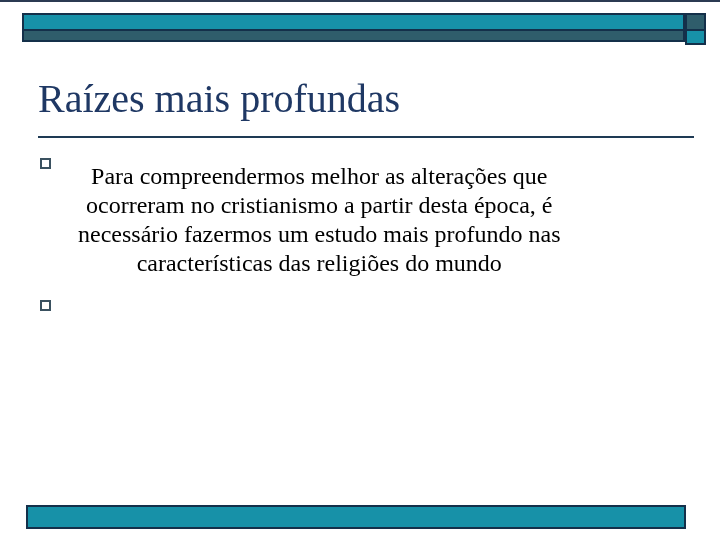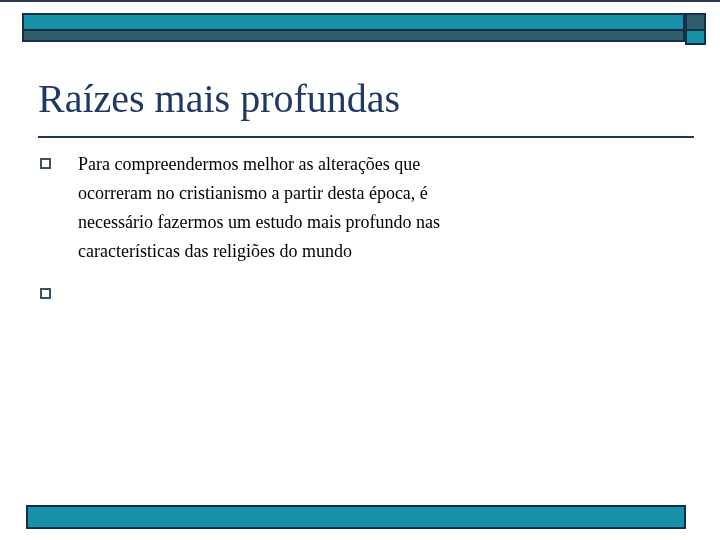--- a/index.html
+++ b/index.html
@@ -3,20 +3,21 @@
 <meta charset="utf-8">
 <style>
   html, body { margin: 0; padding: 0; background: #ffffff; }
   .slide {
     position: relative;
     width: 720px;
     height: 540px;
     background: #ffffff;
     overflow: hidden;
     font-family: "Liberation Serif", serif;
+    text-align: center;
   }
   .top-edge-line {
     position: absolute; left: 0; top: 0;
     width: 720px; height: 2px;
     background: #2b3a52;
   }
   .bar, .sq { box-sizing: border-box; position: absolute; }
   .bar-teal-top {
     left: 22px; top: 13px; width: 663px; height: 18px;
     background: #1791a8; border: 2px solid #14304a;
@@ -52,23 +53,24 @@
   .bullet-item { display: flex; align-items: flex-start; margin: 0 0 14px 0; }
   .bullet-square {
     flex: 0 0 auto;
     width: 11px; height: 11px;
     border: 2px solid #3a5160;
     box-sizing: border-box;
     margin-top: 8px; margin-right: 27px;
     background: transparent;
   }
   .bullet-text {
-    font-size: 18px; line-height: 29px;
+    font-size: 24px; line-height: 29px;
     color: #000000;
     white-space: pre-line;
+    margin-top: 12px;
   }
   .bottom-bar {
     left: 26px; top: 505px; width: 660px; height: 24px;
     background: #1791a8; border: 2px solid #14304a;
   }
 </style>
 </head>
 <body>
 
 <div class="slide">

